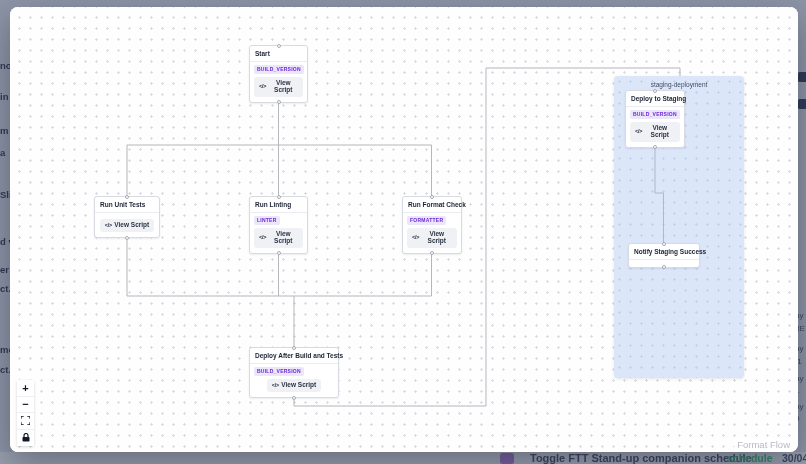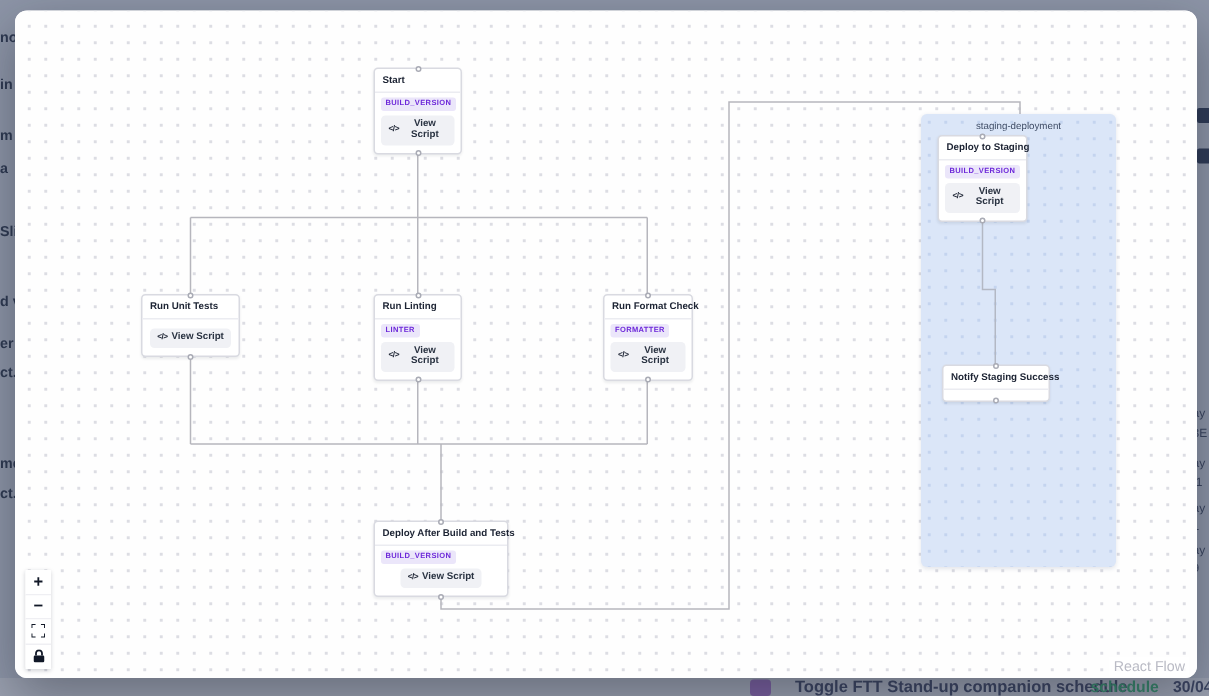--- a/index.html
+++ b/index.html
@@ -1,20 +1,20 @@
 <!DOCTYPE html>
 <html><head>
 <meta charset="utf-8">
 <style>
   * { box-sizing: border-box; margin: 0; padding: 0; }
   html,body { width:806px; height:464px; overflow:hidden; }
   body { position:relative; font-family:"Liberation Sans", sans-serif; background:#8d95a7; }
 
   
-  .backdrop-frag { position:absolute; color:#2e3951; font-weight:700; font-size:9.5px; white-space:nowrap; }
+  .backdrop-frag { position:absolute; color:#2e3951; font-weight:700; font-size:9.5px; white-space:nowrap;margin-top:40px; }
   .frag-left { left:0; width:11px; overflow:hidden; }
   .frag-right { left:795px; width:11px; overflow:hidden; color:#39445e; font-size:8px; font-weight:400; }
   .right-icon { position:absolute; left:798px; width:9px; height:10px; background:#2e3a55; border-radius:1.5px; }
   .bottom-strip { position:absolute; left:0; top:452px; width:806px; height:12px; background:#9aa0af; }
   .bottom-row-icon { position:absolute; left:500px; top:1px; width:14px; height:11px; background:#7b5fa0; border-radius:2.5px; }
   .bottom-row-title { position:absolute; left:530px; top:0; font-size:11px; font-weight:600; color:#3b4461; white-space:nowrap; }
   .bottom-row-status { position:absolute; left:727px; top:0; font-size:10.5px; font-weight:700; color:#38876b; }
   .bottom-row-date { position:absolute; left:782px; top:0; font-size:10.5px; font-weight:600; color:#3b4461; }
 
   
@@ -208,15 +208,15 @@
         </svg>
       </button>
       <button class="ctrl-btn">
         <svg width="8" height="9" viewBox="0 0 8 9">
           <path d="M2 4 V2.5 A2 2 0 0 1 6 2.5 V4" fill="none" stroke="#111827" stroke-width="1.2"></path>
           <rect x="0.5" y="4" width="7" height="4.5" rx="0.8" fill="#111827"></rect>
         </svg>
       </button>
     </div>
 
-    <div class="attribution">React Flow</div>
+    <div class="attribution">Format Flow</div>
   </div>
 </div>
 
 </body></html>

